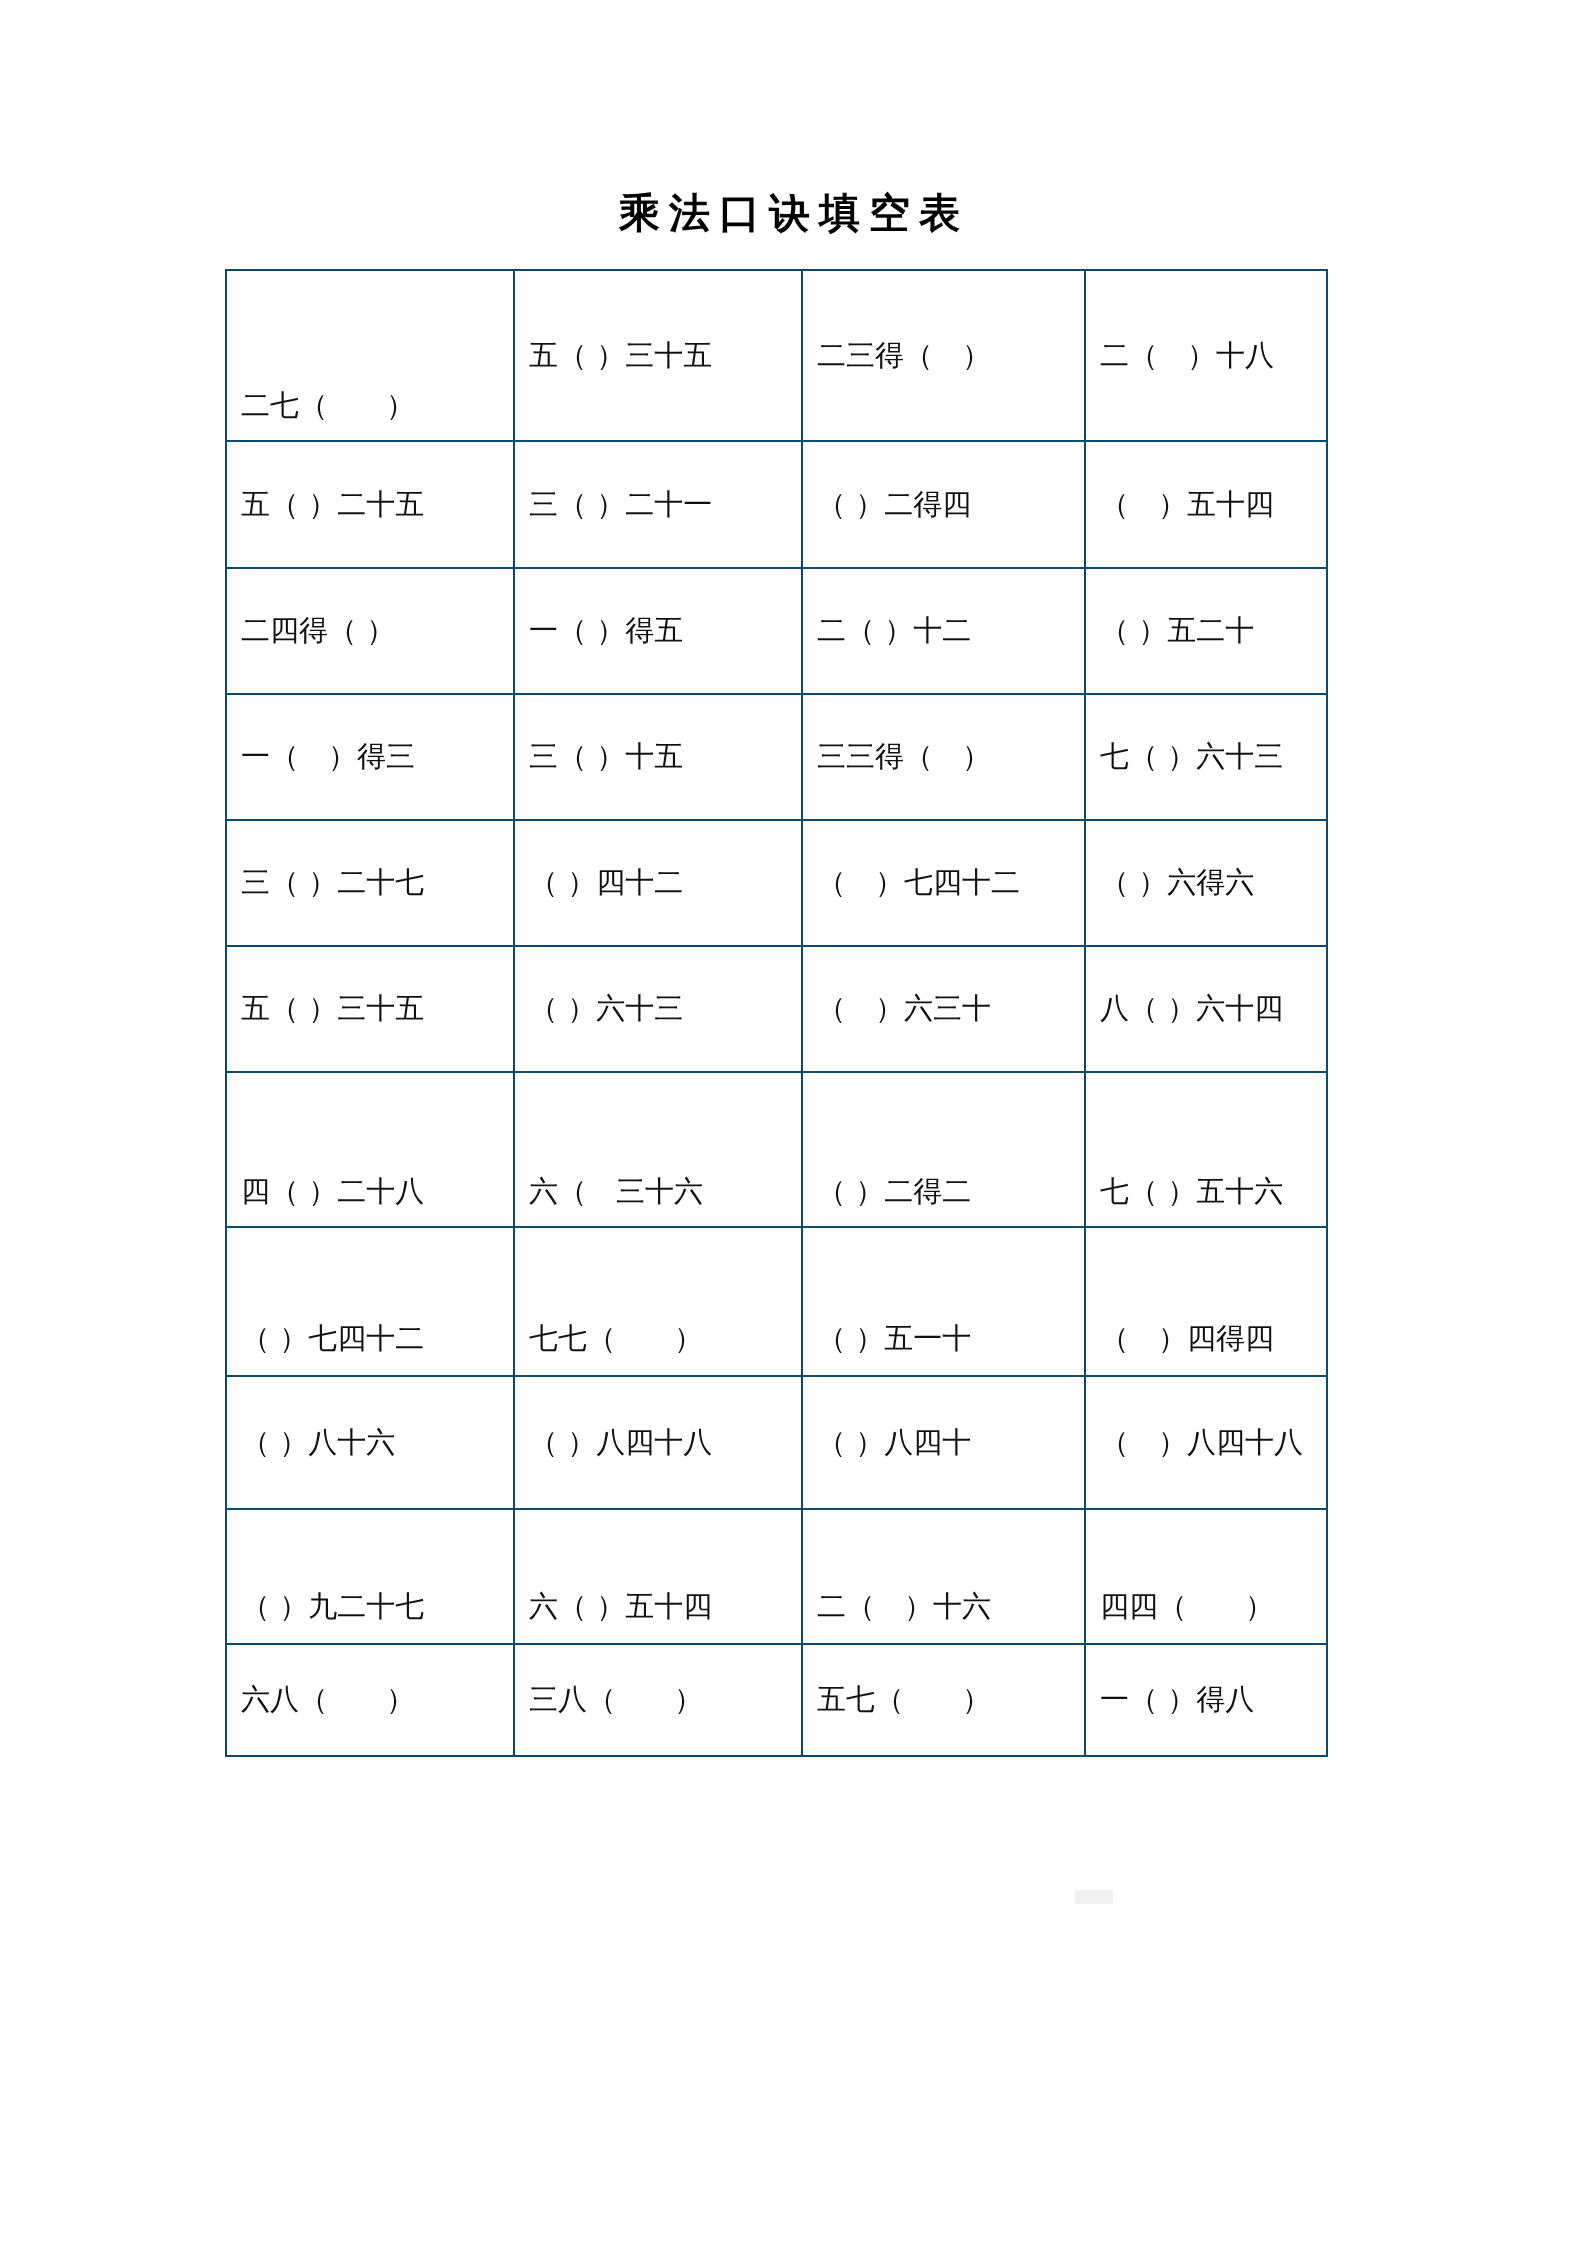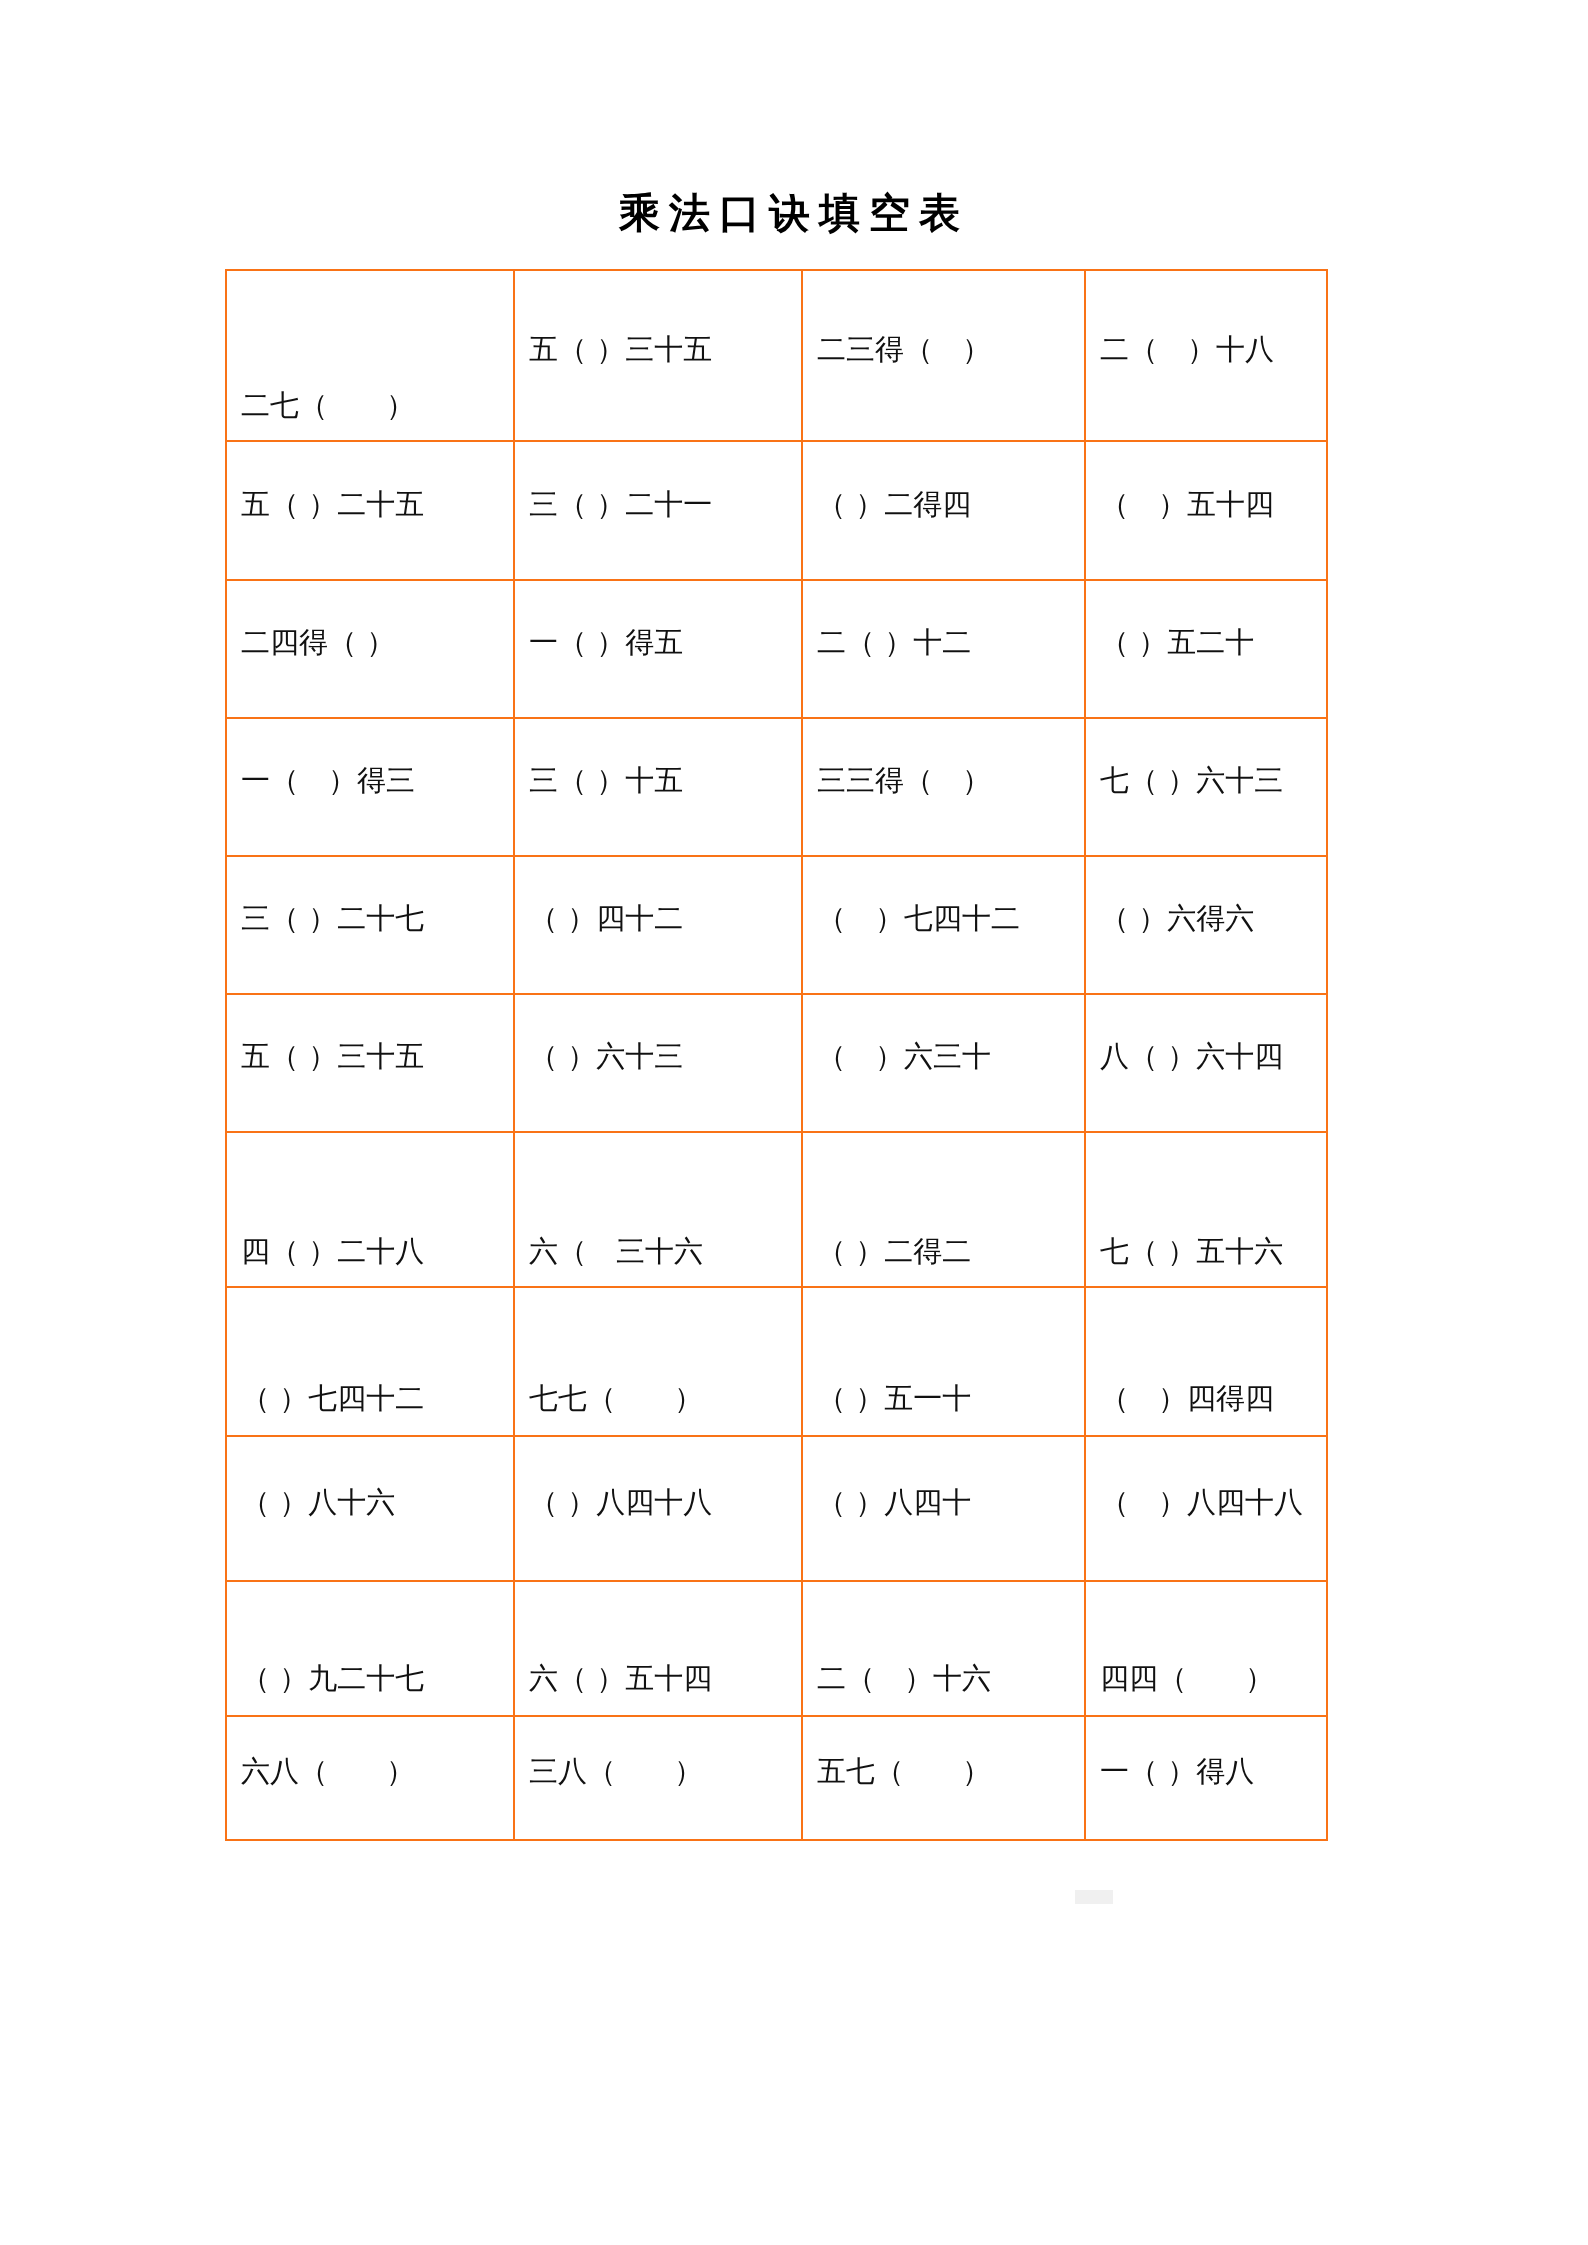--- a/index.html
+++ b/index.html
@@ -40,26 +40,26 @@
     left: 225px;
     top: 269px;
     width: 1101px;
   }
   table.grid {
     border-collapse: collapse;
     table-layout: fixed;
     width: 1101px;
   }
   table.grid td {
-    border: 2px solid #f97316;
+    border: 2px solid #0c4a6e;
     font-size: 29px;
     font-family: "DejaVu Serif", "Liberation Serif", serif;
     color: #111111;
     white-space: pre;
-    padding: 0 0 12px 14px;
+    padding: 0 0 0 14px;
     overflow: hidden;
   }
   
   col.c0 { width: 288px; }
   col.c1 { width: 288px; }
   col.c2 { width: 283px; }
   col.c3 { width: 242px; }
 
   
   tr.r0 td { height: 155px; }

